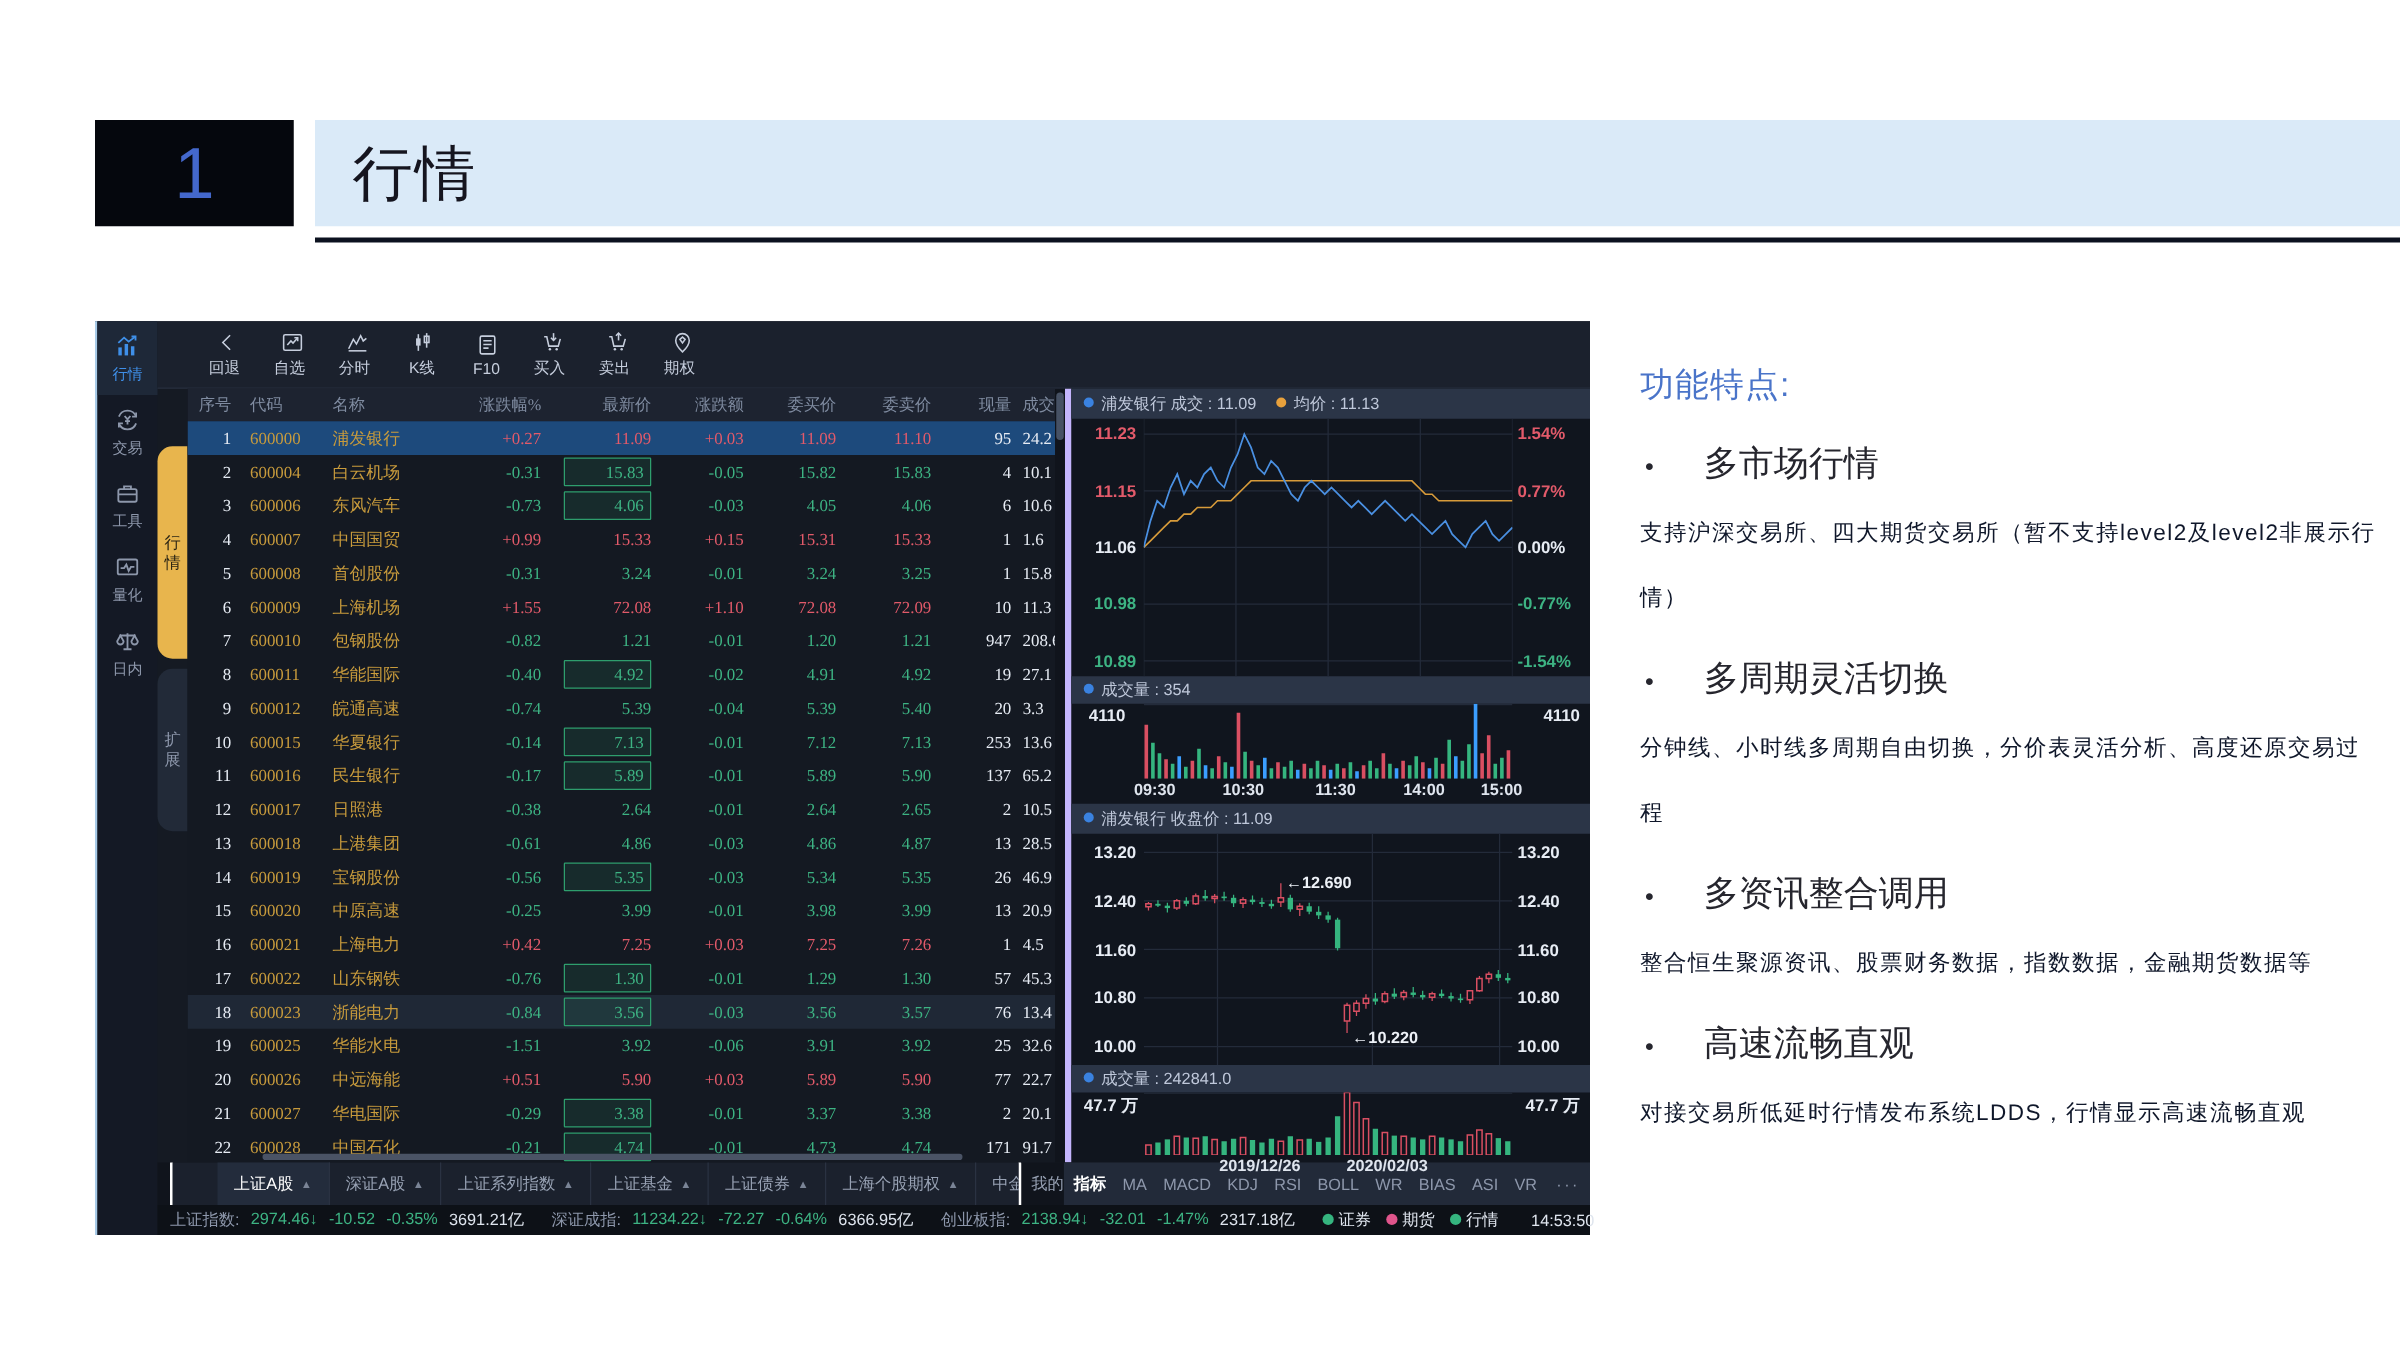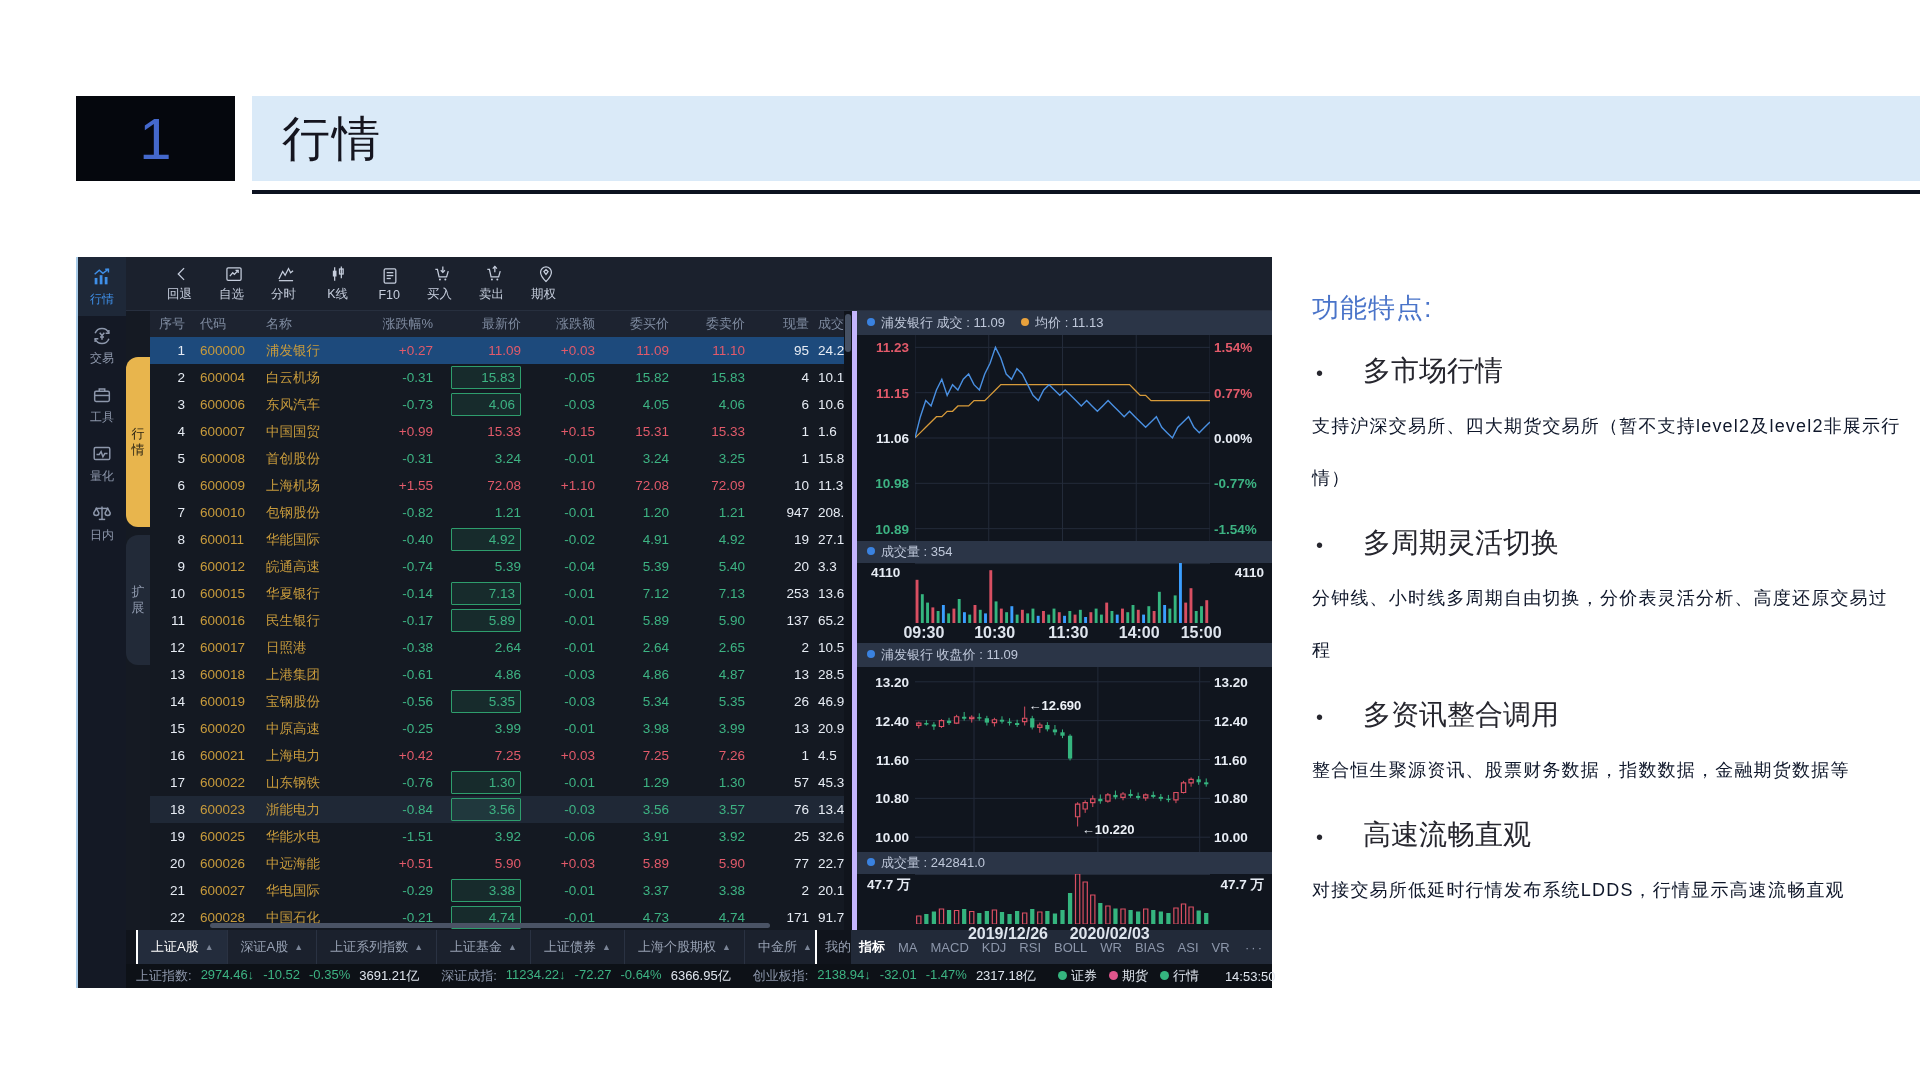--- a/index.html
+++ b/index.html
@@ -26,21 +26,21 @@
   .tool-item { display:flex; flex-direction:column; align-items:flex-end; width:52px; color:#c6cedd; cursor:pointer; }
   .tool-item svg { width:20px; height:20px; stroke:currentColor; fill:none; stroke-width:1.5; }
   .tool-item .tool-label { font-size:12.5px; margin-top:2px; }
 
   .content { flex:1; display:flex; min-height:0; }
   .tabstrip { width:24px; position:relative; }
   .vtab { position:absolute; left:0; width:24px; display:flex; flex-direction:column; align-items:center; justify-content:center; font-size:13px; line-height:16px; cursor:pointer; }
   .vtab.yellow { top:46px; height:170px; background:#e8b54d; color:#2a2414; border-radius:12px 0 0 12px; }
   .vtab.dark { top:224px; height:130px; background:#222a38; color:#8d97ab; border-radius:12px 0 0 12px; }
 
-  .table-area { flex:1; position:relative; overflow:hidden; background:#141922; }
+  .table-area { flex:1; position:relative; overflow:hidden; background:#141922;font-family:Liberation Serif, serif; }
   .trow { display:grid; grid-template-columns:44px 66px 100px 82px 88px 74px 74px 76px 64px 1fr; height:27px; line-height:27px; font-size:13.5px; }
   .trow.thead { height:26px; line-height:26px; background:#1d2330; color:#7f8ba0; font-size:13px; }
   .trow > div { padding-right:9px; text-align:right; white-space:nowrap; overflow:hidden; }
   .trow > div.cl { text-align:left; padding-left:6px; padding-right:2px; }
   .trow.selected { background:#1d4a7c; }
   .trow.hover { background:#1f2836; }
   .c-gold { color:#c89b3c; }
   .c-white { color:#e7ecf4; }
   .up { color:#e25a6a; }
   .down { color:#3db383; }
@@ -57,28 +57,28 @@
   .pane { position:relative; flex:none; }
   .gutL { position:absolute; left:0; top:0; bottom:0; width:58px; }
   .gutR { position:absolute; right:0; top:0; bottom:0; width:62px; }
   .axlab { position:absolute; font-size:13.5px; font-weight:bold; transform:translateY(-50%); }
   .gutL .axlab { right:6px; }
   .gutR .axlab { left:4px; }
   .plot { position:absolute; left:58px; right:62px; top:0; bottom:0; }
   .plot svg { width:100%; height:100%; display:block; }
   .vol-side { position:absolute; top:2px; font-size:13.5px; font-weight:bold; color:#e7ecf4; }
   .timeaxis { position:relative; height:20px; flex:none; margin:0 62px 0 58px; }
-  .timeaxis span, .dateaxis span { position:absolute; top:1px; transform:translateX(-50%); color:#dfe5ee; font-size:16px; font-weight:bold;text-align:right; }
+  .timeaxis span, .dateaxis span { position:absolute; top:1px; transform:translateX(-50%); color:#dfe5ee; font-size:13px; font-weight:bold;text-align:right; }
   .anno { position:absolute; color:#eef2f8; font-size:13px; font-weight:bold; white-space:nowrap; }
   .dateaxis { position:absolute; left:58px; right:62px; bottom:0; height:19px; }
 
   
   .bottom-row { height:34px; display:flex; flex:none; background:#141922; }
   .tabs-left { flex:1; display:flex; align-items:center; position:relative; overflow:hidden; background:#10141c; }
-  .tabs-box { display:flex; align-items:stretch; height:43px; margin-left:10px; border:2px solid #fff; border-radius:5px; overflow:hidden; background:#1b212d; }
+  .tabs-box { display:flex; align-items:stretch; height:43px; margin-left:10px; border:2px solid #fff; border-radius:5px; overflow:hidden; background:#1b212d;padding-left:36px; }
   .btab { display:flex; align-items:center; gap:6px; padding:0 13px; font-size:13px; color:#98a2b4; border-right:1px solid #2a3242; cursor:pointer; white-space:nowrap; }
   .btab:last-child { border-right:none; }
   .btab .tri { font-size:9px; color:#7a8496; }
   .btab.active { color:#fff; background:#232c3c; }
   .tab-partial { margin-left:8px; font-size:13px; color:#98a2b4; white-space:nowrap; }
   .indicator-bar { width:421px; background:#222a39; display:flex; align-items:center; padding:0 8px; gap:13px; font-size:13px; color:#8d97ab; }
   .indicator-bar .ind.active { color:#fff; font-weight:bold; }
   .ind { cursor:pointer; white-space:nowrap; }
   .ind-more { margin-left:auto; color:#8d97ab; letter-spacing:2px; cursor:pointer; }
 

